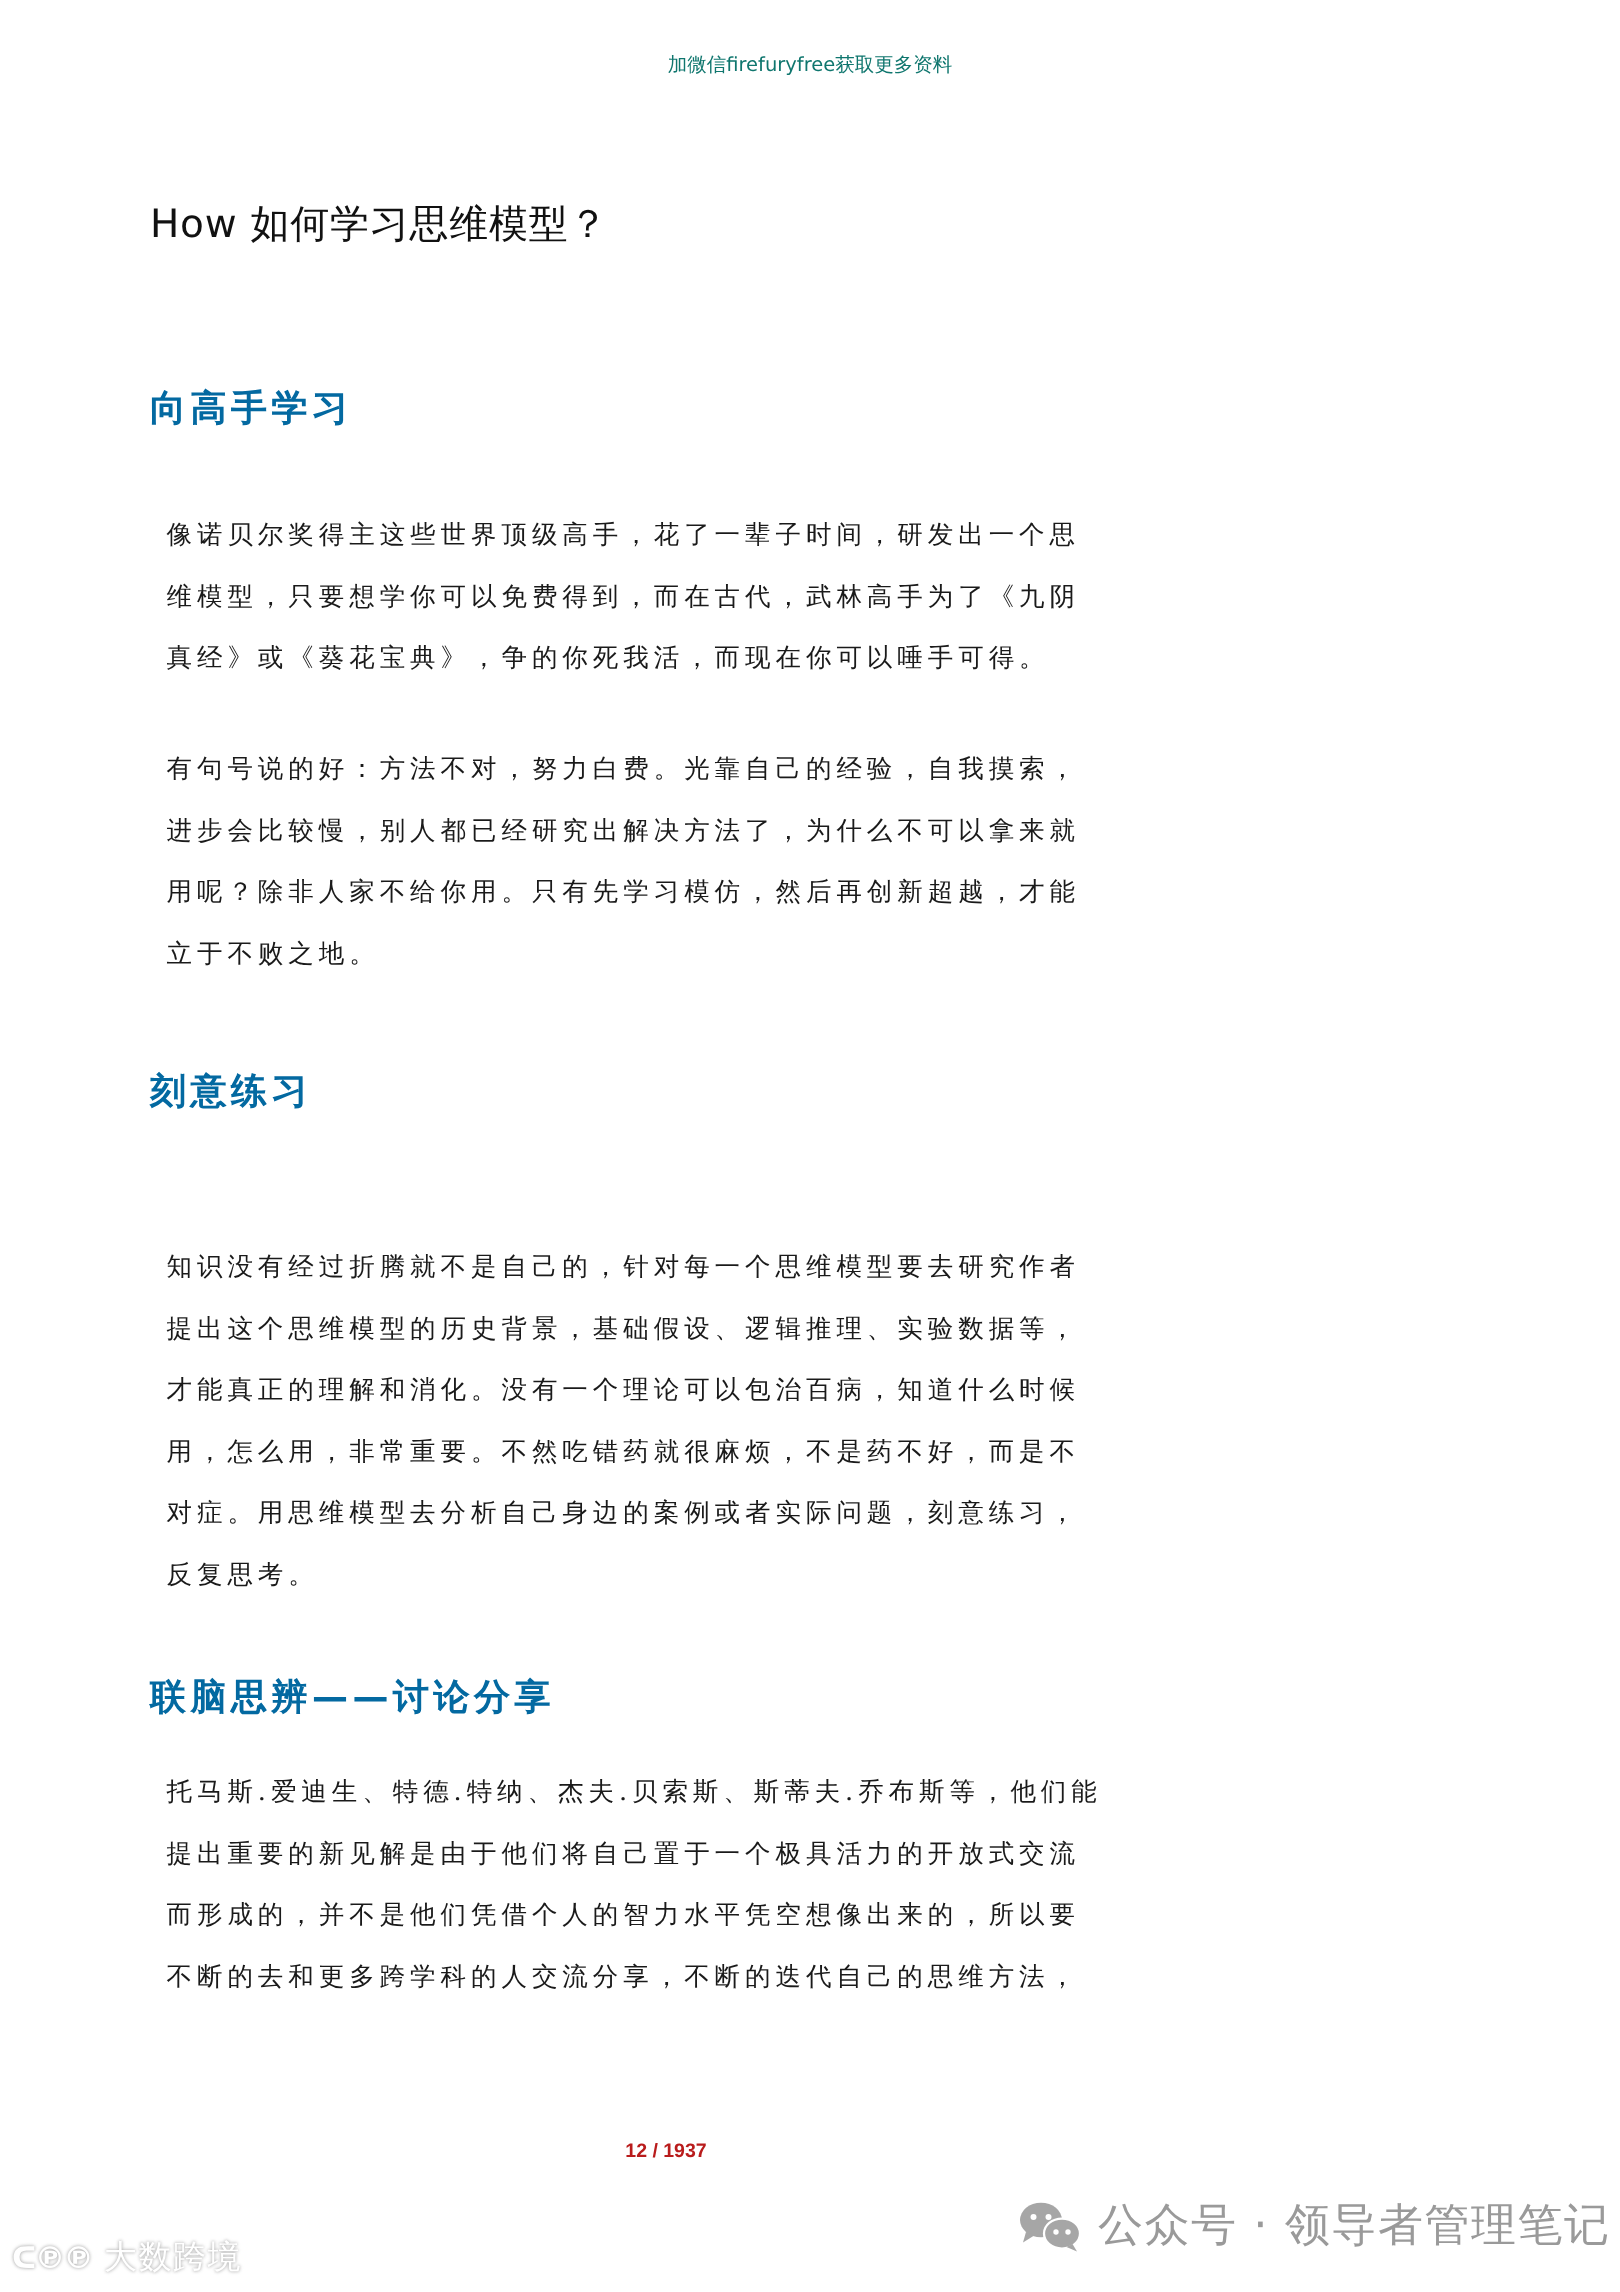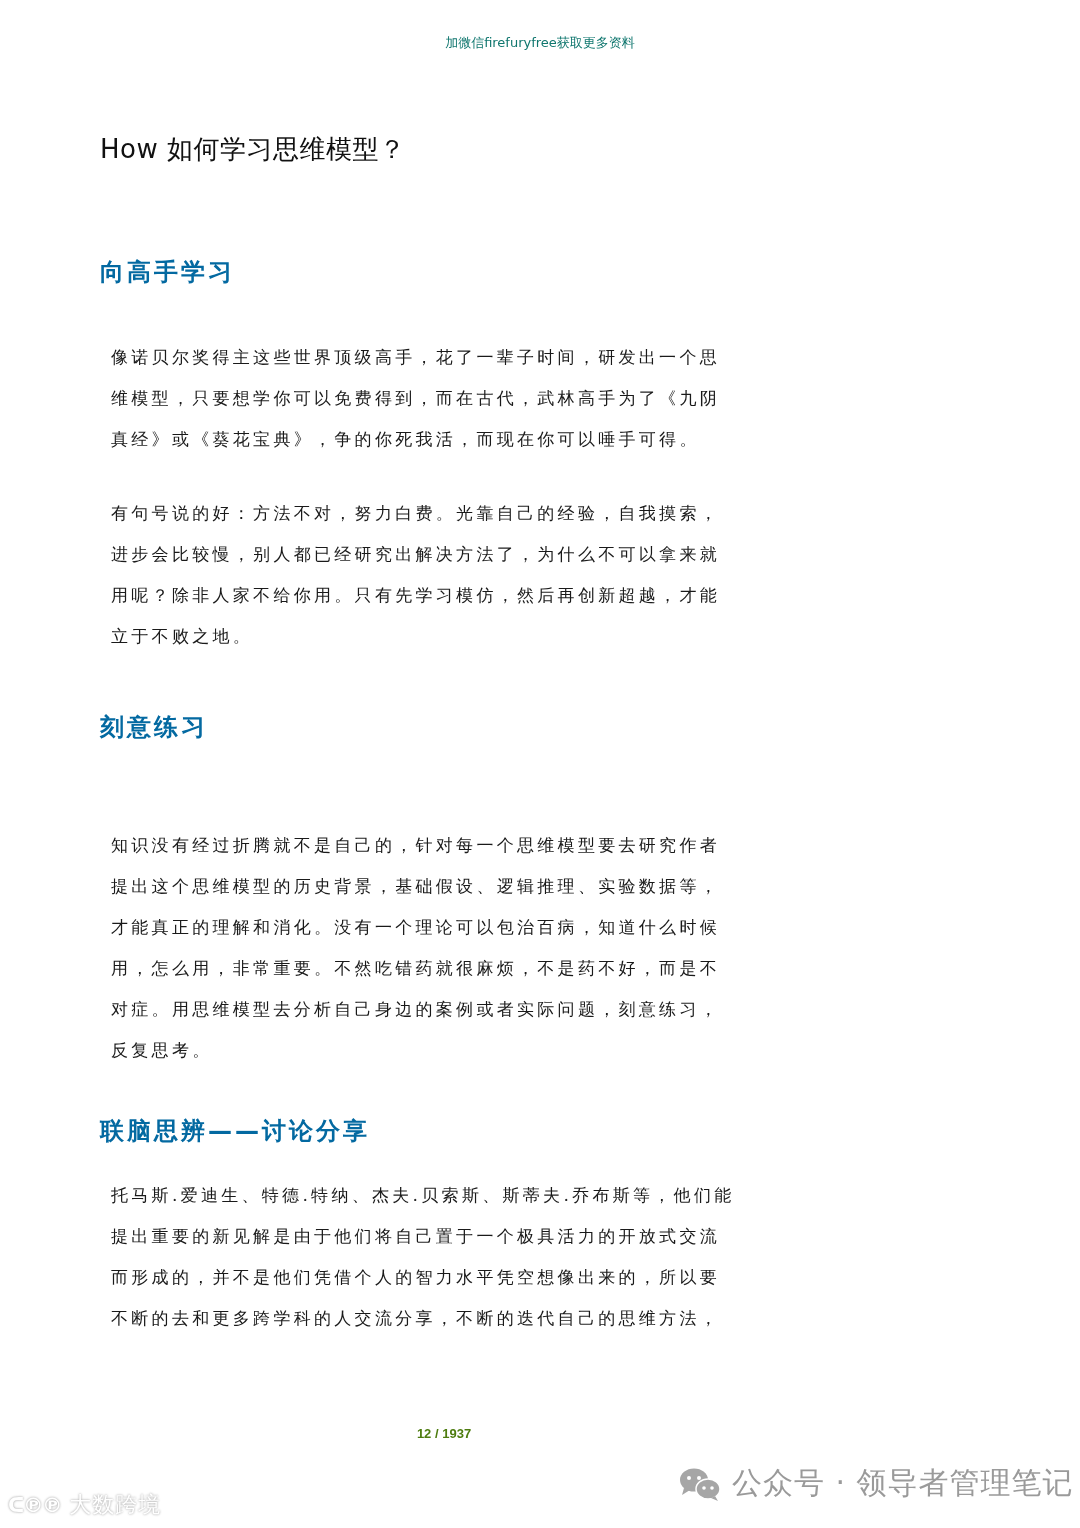--- a/index.html
+++ b/index.html
@@ -61,21 +61,21 @@
     }
     .page-number {
       position: absolute;
       top: 1426px;
       left: 0;
       width: 888px;
       text-align: center;
       font-family: "Liberation Sans", "DejaVu Sans", sans-serif;
       font-weight: bold;
       font-size: 13px;
-      color: #4d7c0f;
+      color: #b91c1c;
     }
     .wechat-watermark {
       position: absolute;
       top: 1463px;
       left: 678px;
       display: flex;
       align-items: center;
       font-family: "DejaVu Sans", "Liberation Sans", sans-serif;
       font-size: 30px;
       color: #9a9a9a;

